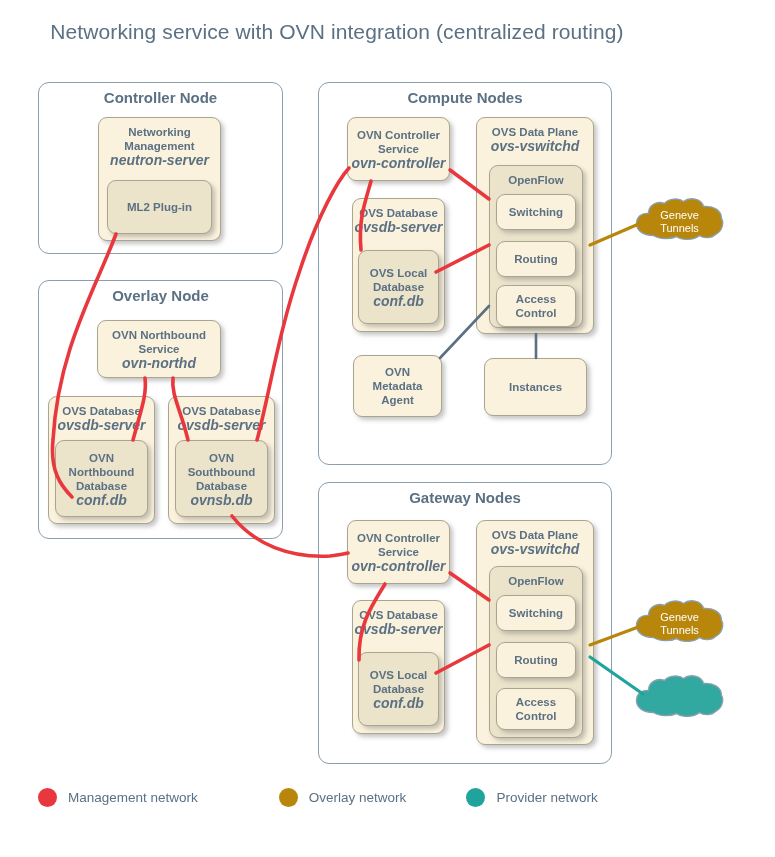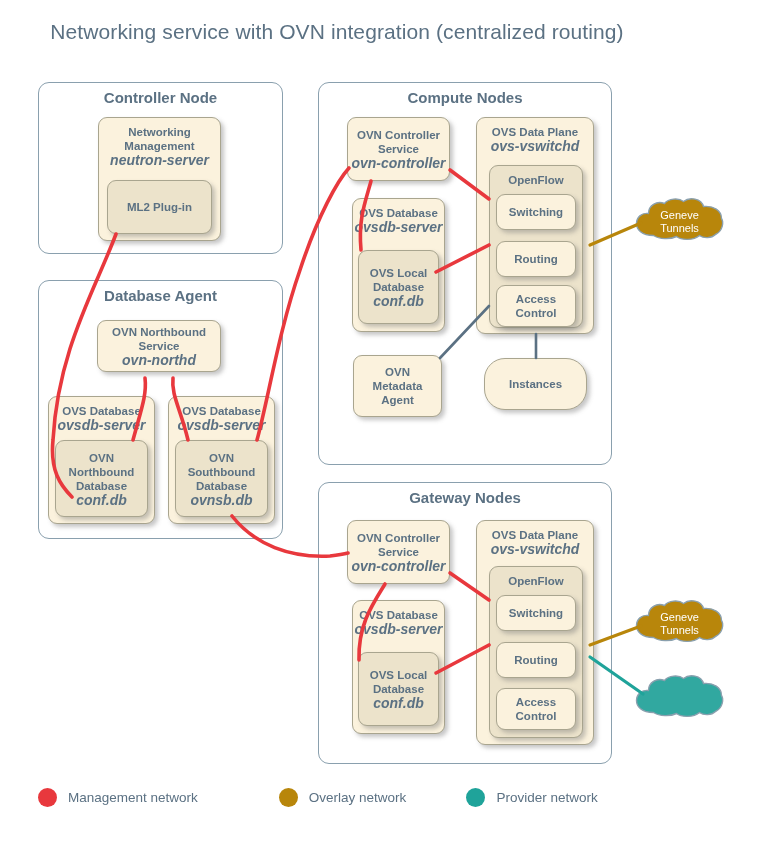--- a/index.html
+++ b/index.html
@@ -149,24 +149,24 @@
 
   <div class="box pad-top" style="left:98px; top:117px; width:123px; height:124px;">
     <div class="lbl ml">Networking<br>Management</div>
     <div class="sub">neutron-server</div>
   </div>
   <div class="box tan center-v" style="left:107px; top:180px; width:105px; height:54px;">
     <div class="lbl">ML2 Plug-in</div>
   </div>
 
   <div class="group" style="left:38px; top:280px; width:243px; height:257px;">
-    <div class="group-title">Database Agent</div>
-  </div>
-
-  <div class="box center-v" style="left:97px; top:320px; width:124px; height:52px;">
+    <div class="group-title">Overlay Node</div>
+  </div>
+
+  <div class="box center-v" style="left:97px; top:320px; width:124px; height:58px;">
     <div class="lbl ml">OVN Northbound<br>Service</div>
     <div class="sub">ovn-northd</div>
   </div>
 
   <div class="box pad-top" style="left:48px; top:396px; width:107px; height:128px;">
     <div class="lbl">OVS Database</div>
     <div class="sub">ovsdb-server</div>
   </div>
   <div class="box tan center-v" style="left:55px; top:440px; width:93px; height:77px;">
     <div class="lbl ml">OVN<br>Northbound<br>Database</div>
@@ -213,21 +213,21 @@
   <div class="box center-v" style="left:496px; top:241px; width:80px; height:36px;">
     <div class="lbl">Routing</div>
   </div>
   <div class="box center-v" style="left:496px; top:285px; width:80px; height:42px;">
     <div class="lbl ml">Access<br>Control</div>
   </div>
 
   <div class="box center-v" style="left:353px; top:355px; width:89px; height:62px;">
     <div class="lbl ml">OVN<br>Metadata<br>Agent</div>
   </div>
-  <div class="box center-v" style="left:484px; top:358px; width:103px; height:52px;border-radius:21px;">
+  <div class="box center-v" style="left:484px; top:358px; width:103px; height:58px;">
     <div class="lbl">Instances</div>
   </div>
 
   <div class="group" style="left:318px; top:482px; width:292px; height:280px;">
     <div class="group-title">Gateway Nodes</div>
   </div>
 
   <div class="box center-v" style="left:347px; top:520px; width:103px; height:64px;">
     <div class="lbl ml">OVN Controller<br>Service</div>
     <div class="sub">ovn-controller</div>

